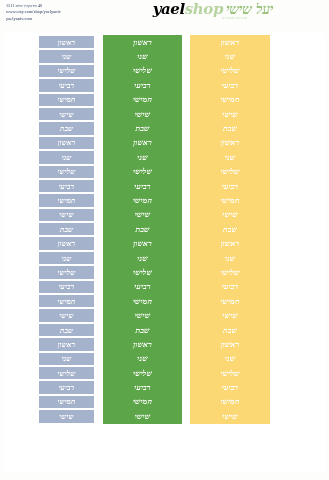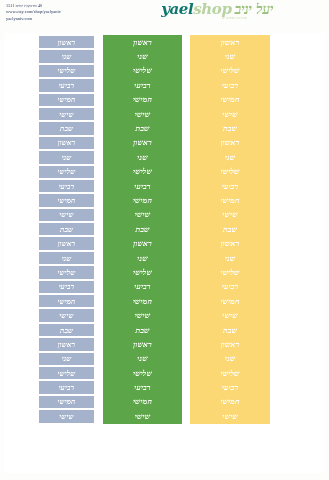--- a/index.html
+++ b/index.html
@@ -40,21 +40,21 @@
     white-space:nowrap;
     line-height:1;
   }
   .logo-main{
     font-family:"DejaVu Serif", serif;
     font-style:italic;
     font-size:15px;
     font-weight:700;
     letter-spacing:-0.4px;
   }
-  .logo-yael{ color:#0f766e; }
+  .logo-yael{ color:#000000; }
   .logo-yaniv{ color:#b7d3a0; }
   .logo-heb{
     font-family:"DejaVu Serif", serif;
     font-style:italic;
     font-weight:700;
     font-size:14px;
     color:#9cc47f;
     margin-left:3px;
     direction:rtl;
     unicode-bidi:bidi-override;
@@ -121,21 +121,21 @@
 
   <div class="header">
 
     <div class="shopinfo">
       <div class="he">04 מדבקות ימים 1151</div>
       <div>www.etsy.com/shop/yaelyaniv</div>
       <div>yaelyaniv.com</div>
     </div>
 
     <div class="logo">
-      <div class="logo-main"><span class="logo-yael">yael</span><span class="logo-yaniv">shop</span><span class="logo-heb">יעל יניב</span></div>
+      <div class="logo-main"><span class="logo-yael">yael</span><span class="logo-yaniv">shop</span><span class="logo-heb">יעל שישי</span></div>
       <div class="logo-sub">מדבקות ומתכננים</div>
     </div>
 
   </div>
 
   <div class="sheet">
     <div class="columns" id="columns">
         <div class="col col-0 c0">
           <div class="sticker">ראשון</div>
           <div class="sticker">שני</div>

